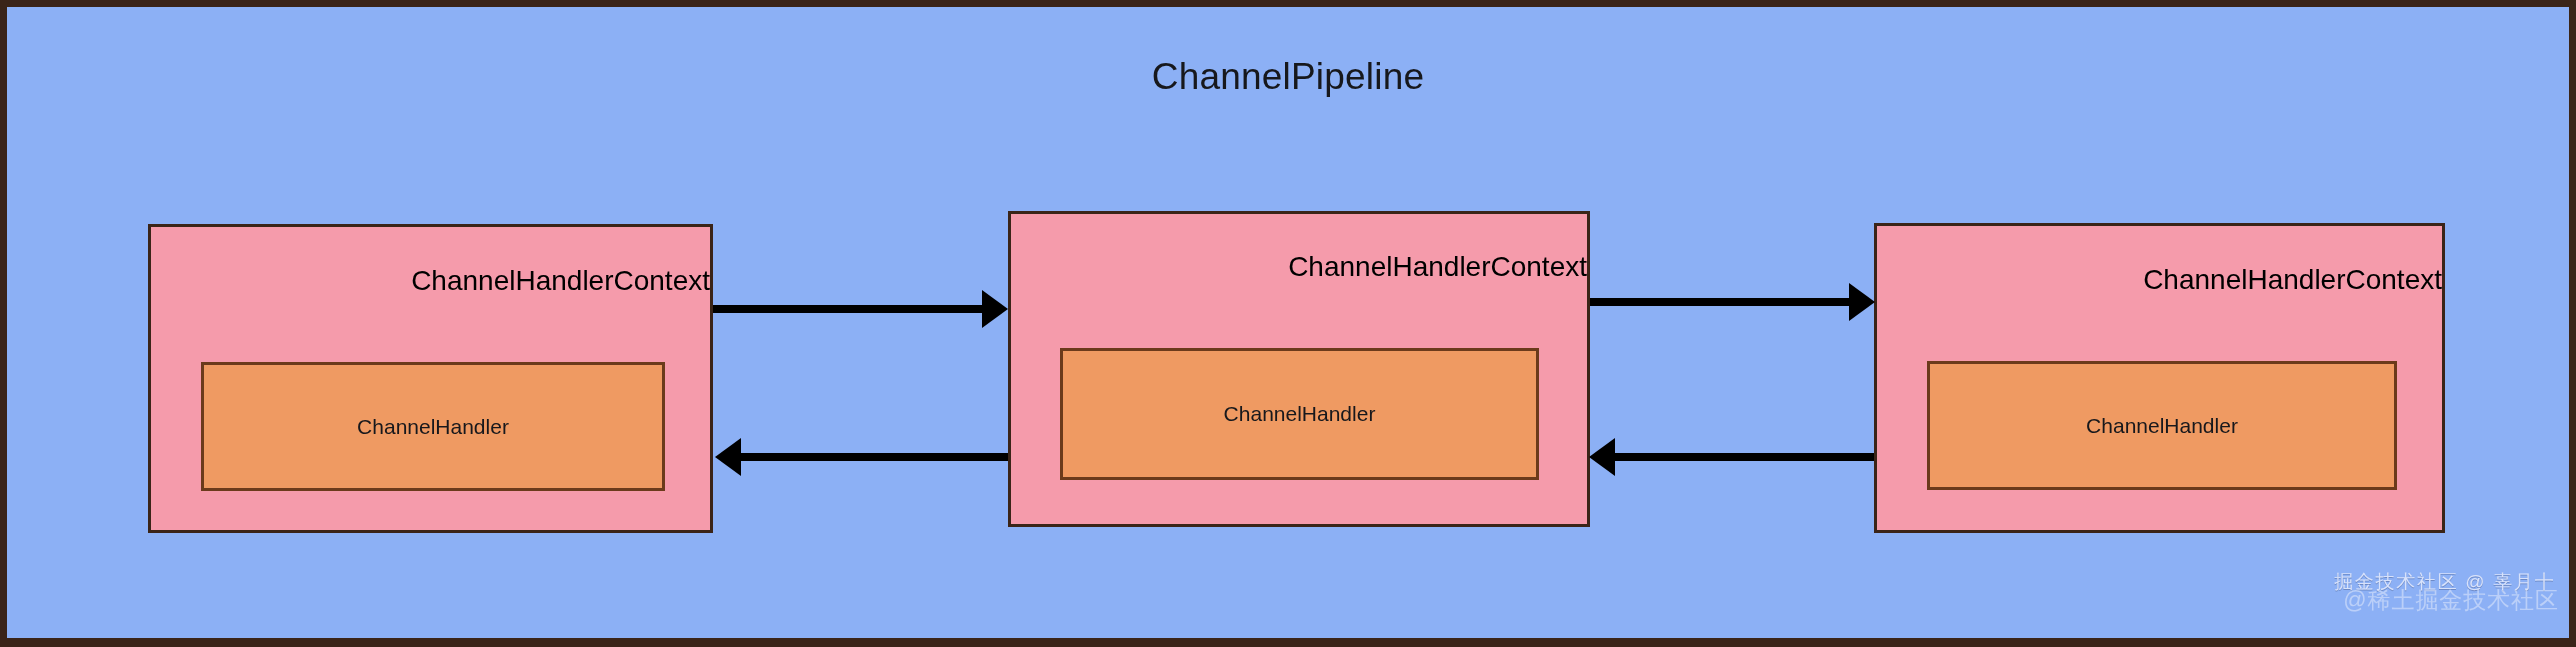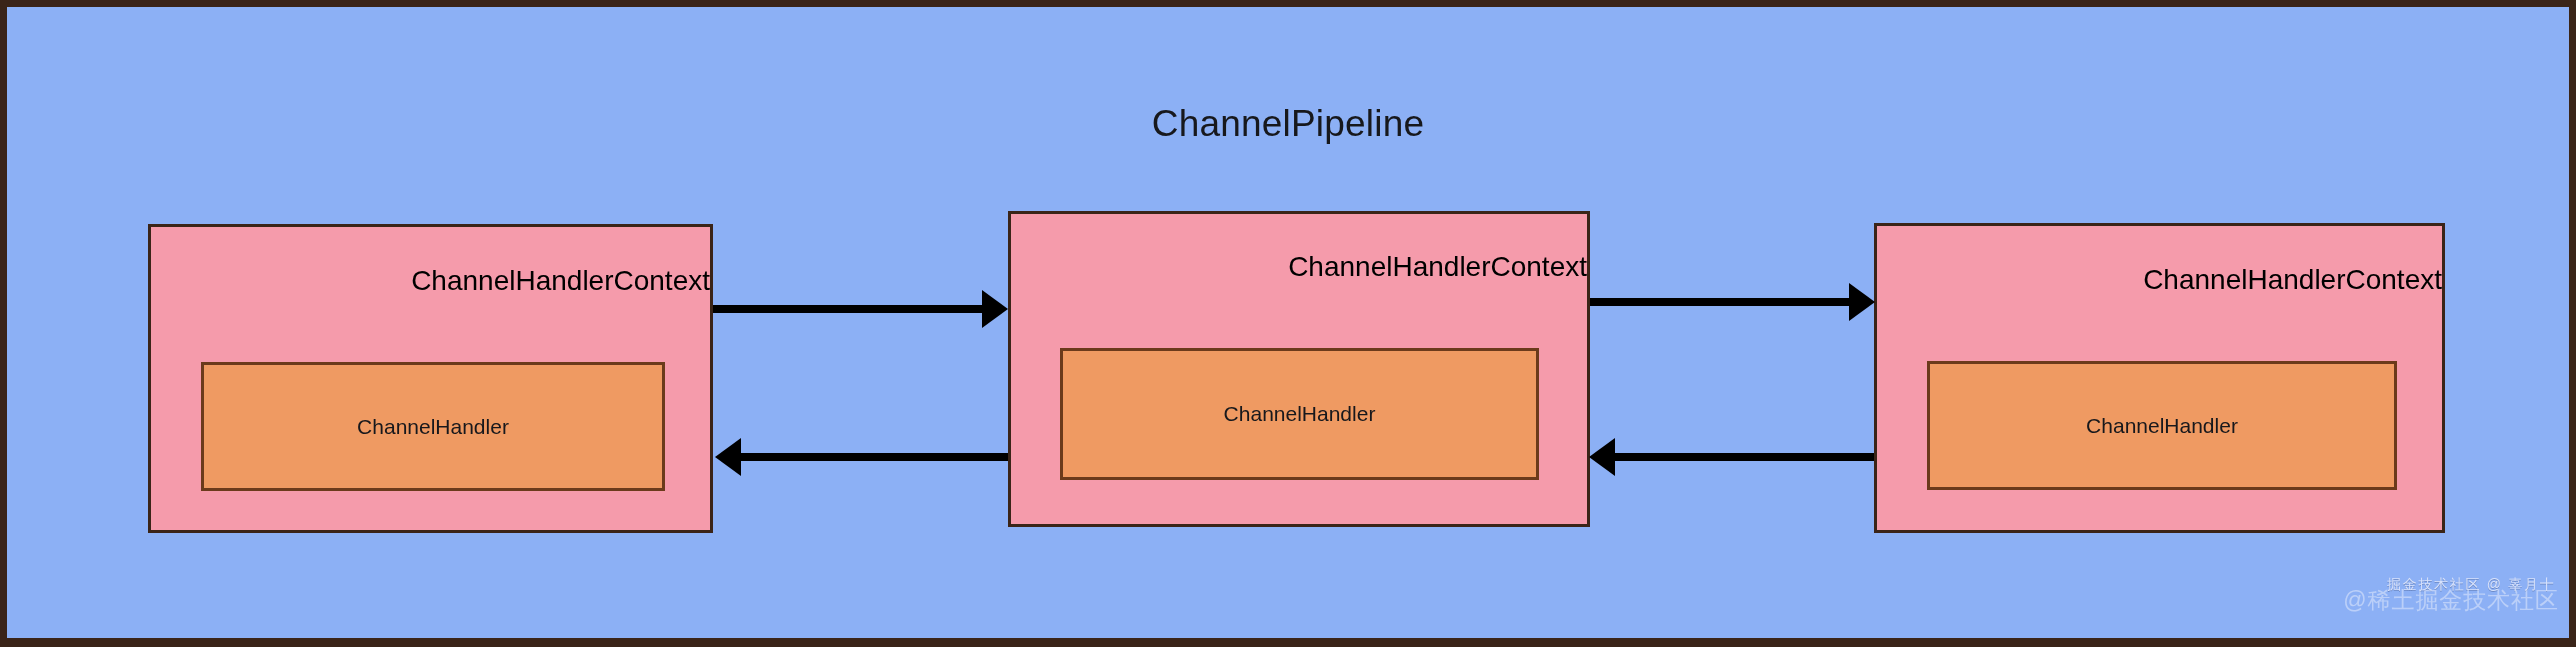--- a/index.html
+++ b/index.html
@@ -31,21 +31,20 @@
   #pipeline-title {
     position: absolute;
     top: 49px;
     left: 0;
     width: 100%;
     text-align: center;
     font-size: 37px;
     color: #17181c;
     letter-spacing: 0.2px;
     white-space: nowrap;
-    margin-top: 47px;
   }
 
   
   .ctx-box {
     position: absolute;
     box-sizing: border-box;
     background: #f59bab;
     border: 3.4px solid #3a2418;
   }
   .ctx-title {
@@ -121,21 +120,21 @@
   
   #watermark {
     position: absolute;
     right: 13.6px;
     bottom: 25.6px;
     text-align: right;
     line-height: 1.05;
     pointer-events: none;
   }
   #watermark-main {
-    font-size: 14px;
+    font-size: 19px;
     color: #d8e2fb;
     letter-spacing: 1.7px;
     text-shadow: 0 0.9px 0 rgba(70,90,140,.45);
     white-space: nowrap;
   }
   #watermark-sub {
     font-size: 23px;
     color: rgba(225,233,252,.55);
     letter-spacing: 0.9px;
     margin-top: -3.4px;

